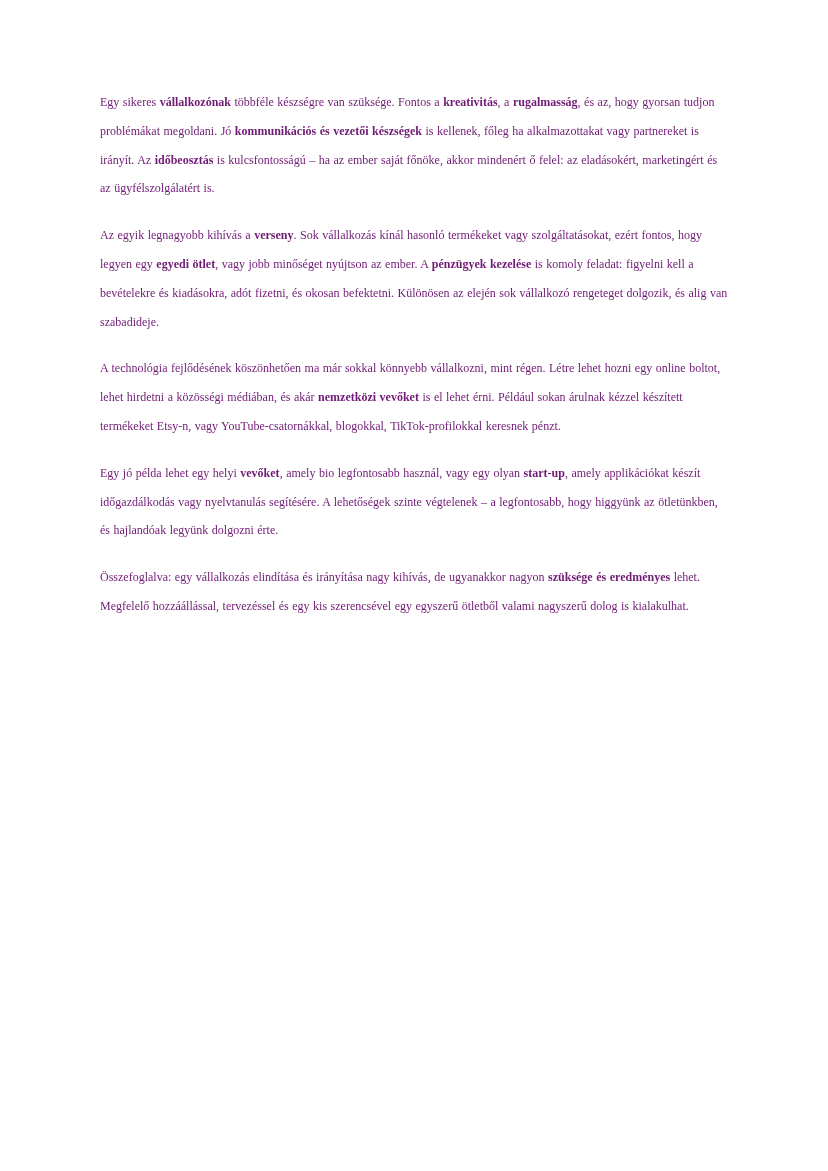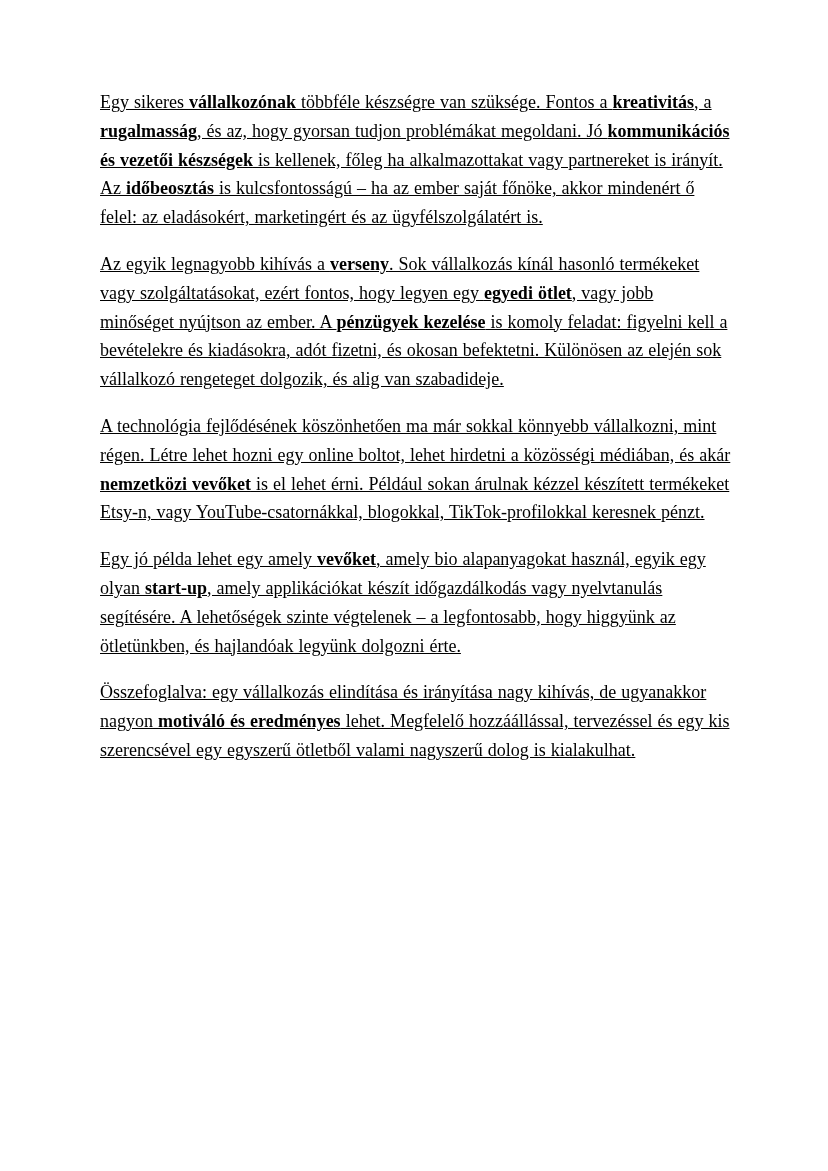--- a/index.html
+++ b/index.html
@@ -11,38 +11,37 @@
     position: relative;
     width: 828px;
     min-height: 1171px;
     background: #ffffff;
     box-sizing: border-box;
     padding: 88px 97px 40px 100px;
     overflow: hidden;
   }
   .doc-body {
     font-family: "Liberation Serif", "DejaVu Serif", serif;
-    font-size: 18px;
-    color: #000000;
-    text-decoration: underline;
+    font-size: 12px;
+    color: #701a75;
   }
   .para {
     margin: 0 0 18px 0;
     line-height: 28.8px;
     text-align: left;
     word-spacing: 0.5px;
   }
   .para strong {
     font-weight: 700;
   }
 </style>
 </head>
 <body>
 
 <div class="page">
   <div class="doc-body">
       <p class="para"><span>Egy sikeres </span><strong>vállalkozónak</strong><span> többféle készségre van szüksége. Fontos a </span><strong>kreativitás</strong><span>, a </span><strong>rugalmasság</strong><span>, és az, hogy gyorsan tudjon problémákat megoldani. Jó </span><strong>kommunikációs és vezetői készségek</strong><span> is kellenek, főleg ha alkalmazottakat vagy partnereket is irányít. Az </span><strong>időbeosztás</strong><span> is kulcsfontosságú – ha az ember saját főnöke, akkor mindenért ő felel: az eladásokért, marketingért és az ügyfélszolgálatért is.</span></p>
       <p class="para"><span>Az egyik legnagyobb kihívás a </span><strong>verseny</strong><span>. Sok vállalkozás kínál hasonló termékeket vagy szolgáltatásokat, ezért fontos, hogy legyen egy </span><strong>egyedi ötlet</strong><span>, vagy jobb minőséget nyújtson az ember. A </span><strong>pénzügyek kezelése</strong><span> is komoly feladat: figyelni kell a bevételekre és kiadásokra, adót fizetni, és okosan befektetni. Különösen az elején sok vállalkozó rengeteget dolgozik, és alig van szabadideje.</span></p>
       <p class="para"><span>A technológia fejlődésének köszönhetően ma már sokkal könnyebb vállalkozni, mint régen. Létre lehet hozni egy online boltot, lehet hirdetni a közösségi médiában, és akár </span><strong>nemzetközi vevőket</strong><span> is el lehet érni. Például sokan árulnak kézzel készített termékeket Etsy-n, vagy YouTube-csatornákkal, blogokkal, TikTok-profilokkal keresnek pénzt.</span></p>
-      <p class="para"><span>Egy jó példa lehet egy amely </span><strong>vevőket</strong><span>, amely bio alapanyagokat használ, egyik egy olyan </span><strong>start-up</strong><span>, amely applikációkat készít időgazdálkodás vagy nyelvtanulás segítésére. A lehetőségek szinte végtelenek – a legfontosabb, hogy higgyünk az ötletünkben, és hajlandóak legyünk dolgozni érte.</span></p>
-      <p class="para"><span>Összefoglalva: egy vállalkozás elindítása és irányítása nagy kihívás, de ugyanakkor nagyon </span><strong>motiváló és eredményes</strong><span> lehet. Megfelelő hozzáállással, tervezéssel és egy kis szerencsével egy egyszerű ötletből valami nagyszerű dolog is kialakulhat.</span></p>
+      <p class="para"><span>Egy jó példa lehet egy helyi </span><strong>vevőket</strong><span>, amely bio legfontosabb használ, vagy egy olyan </span><strong>start-up</strong><span>, amely applikációkat készít időgazdálkodás vagy nyelvtanulás segítésére. A lehetőségek szinte végtelenek – a legfontosabb, hogy higgyünk az ötletünkben, és hajlandóak legyünk dolgozni érte.</span></p>
+      <p class="para"><span>Összefoglalva: egy vállalkozás elindítása és irányítása nagy kihívás, de ugyanakkor nagyon </span><strong>szüksége és eredményes</strong><span> lehet. Megfelelő hozzáállással, tervezéssel és egy kis szerencsével egy egyszerű ötletből valami nagyszerű dolog is kialakulhat.</span></p>
     </div>
 </div>
 
 </body></html>

